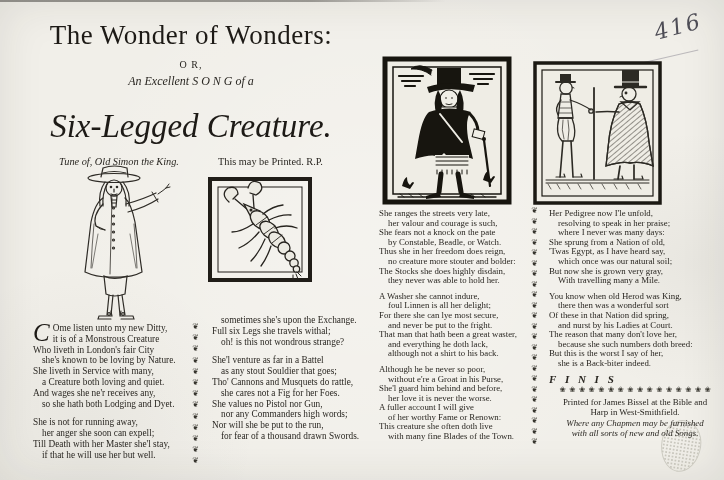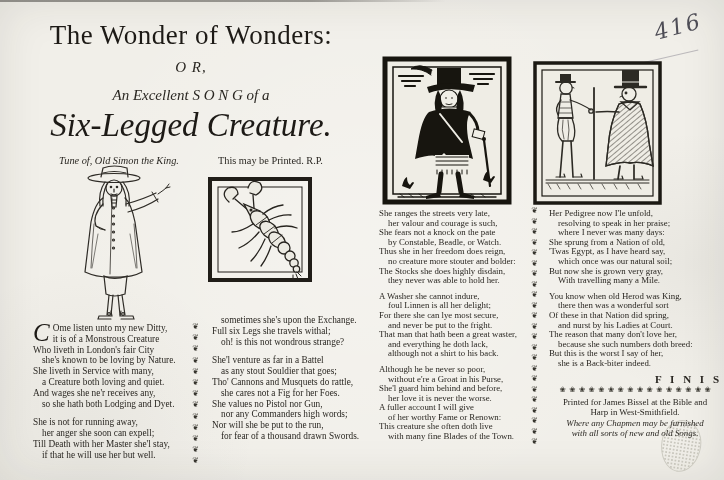--- a/index.html
+++ b/index.html
@@ -22,23 +22,23 @@
     transform:rotate(-13deg); opacity:.6; }
   .pagenum { right:22px; top:14px; font-family:"DejaVu Serif",serif; font-style:italic;
     font-size:22px; color:#4e4d56; transform:rotate(-15deg); letter-spacing:2px; }
   .stamp { left:661px; top:420px; width:38px; height:50px; border-radius:50% 50% 50% 50%/46% 46% 54% 54%;
     border:1px solid #c7c5bb; transform:rotate(9deg); opacity:.85;
     background-image:radial-gradient(#c3c1b7 0.8px, transparent 1.1px); background-size:3.5px 3.5px; }
 
   
   .title-block { left:6px; top:20px; width:370px; text-align:center; }
   .t-main { font-size:27px; letter-spacing:.5px; color:#1d1a16; white-space:nowrap; }
-  .t-or { margin-top:8px; font-style:italic; font-size:15px; letter-spacing:1px; }
-  .t-exc { margin-top:11px; font-style:italic; font-size:15px; }
-  .t-creature { margin-top:3px; font-style:italic; font-size:33px; color:#1d1a16; white-space:nowrap; }
+  .t-or { margin-top:8px; font-size:10px; letter-spacing:1px; }
+  .t-exc { margin-top:4px; font-style:italic; font-size:12px; }
+  .t-creature { margin-top:19px; font-style:italic; font-size:33px; color:#1d1a16; white-space:nowrap; }
   .tune-row { margin-top:11px; display:flex; justify-content:center; gap:39px; font-size:10.3px; }
   .tune { font-style:italic; }
   .printed { font-size:10.3px; }
 
   
   figure { margin:0; }
   .cutA { left:54px; top:164px; width:126px; height:170px; }
   .cutB { left:207px; top:176px; width:106px; height:108px; }
   .cutC { left:382px; top:56px; width:130px; height:149px; }
   .cutD { left:532px; top:60px; width:131px; height:146px; }
@@ -48,21 +48,21 @@
   .col { line-height:10.8px; font-size:9.3px; }
   .col1 { left:33px; top:323px; width:162px; }
   .col2 { left:212px; top:315px; width:166px; }
   .col3 { left:379px; top:209px; width:172px; font-size:8.8px; line-height:9.6px; }
   .col4 { left:549px; top:209px; width:173px; font-size:8.8px; line-height:9.6px; }
   .verse { margin:0 0 8px 0; }
   .col3 .verse,.col4 .verse { margin-bottom:6px; }
   .vl { display:block; }
   .vl.ind { padding-left:9px; }
   .dropcap { float:left; font-size:25px; line-height:20px; padding:0 3px 0 0; font-style:italic; color:#1d1a16; }
-  .finis { margin-top:3px; text-align:right; font-weight:bold;
+  .finis { margin-top:3px; text-align:left; font-style:italic; font-weight:bold;
     font-size:11px; letter-spacing:3px; }
 
   
   .strip { width:13px; text-align:center; font-family:"DejaVu Sans",sans-serif;
     font-size:8px; color:#35332c; }
   .strip1 { left:189px; top:321px; line-height:11.2px; }
   .strip2 { left:528px; top:206px; line-height:10.5px; }
   .orn-row { left:549px; top:385px; width:173px; text-align:center;
     font-family:"DejaVu Sans",sans-serif; font-size:7.5px; color:#35332c; letter-spacing:.5px; }
 

